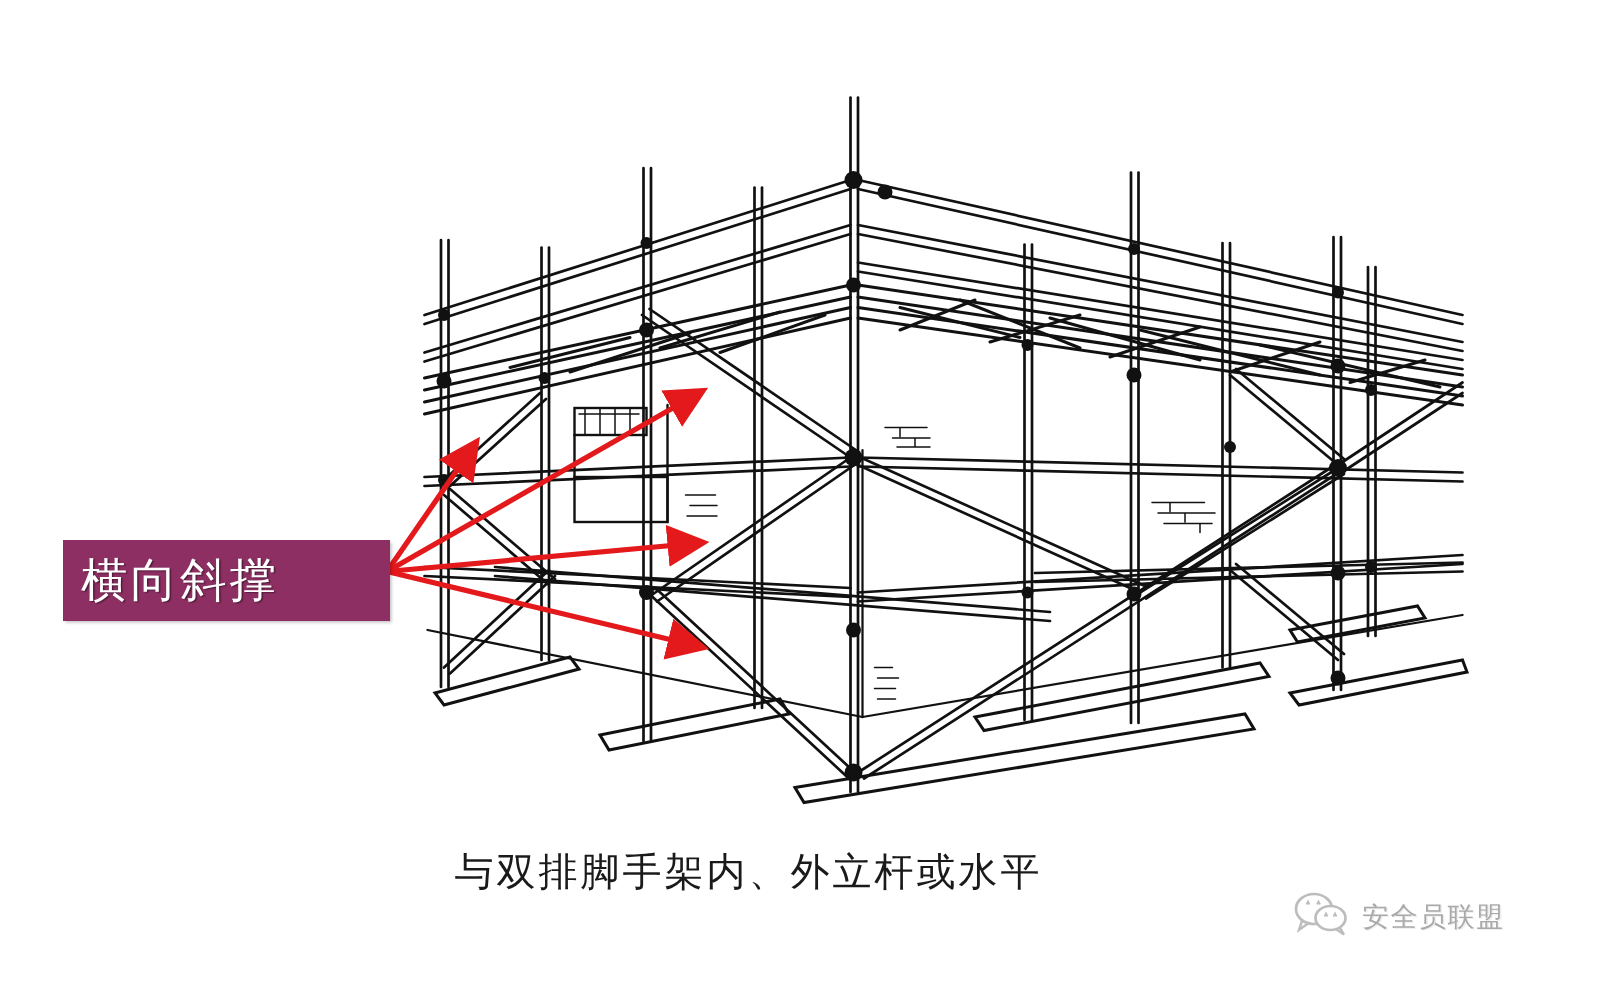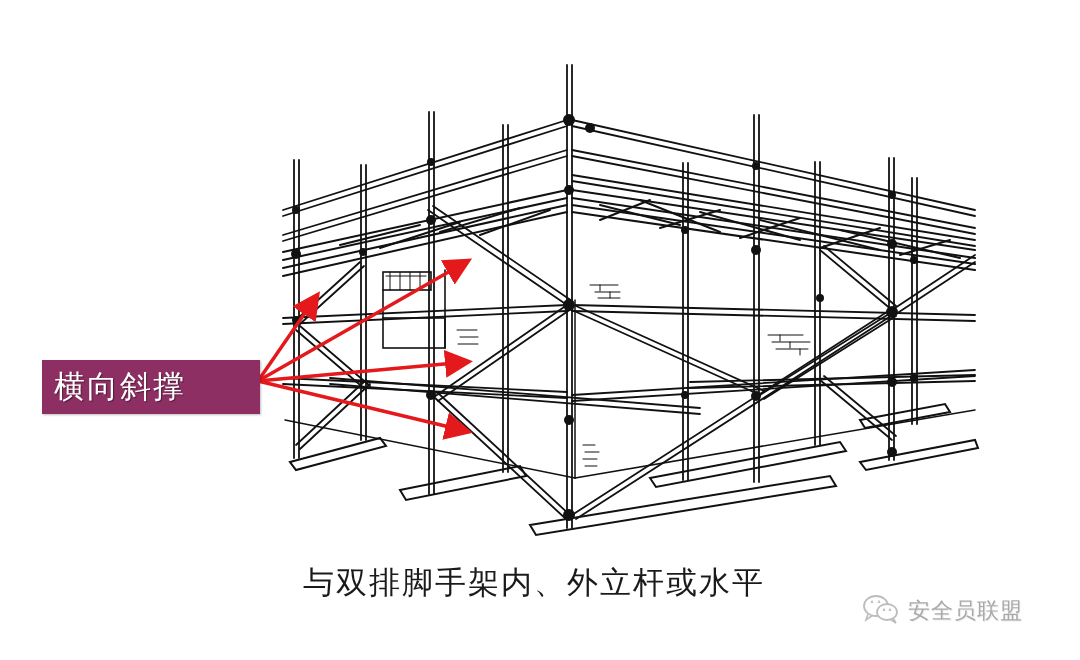--- a/index.html
+++ b/index.html
@@ -44,37 +44,37 @@
       text-shadow: 1px 1px 1px rgba(0,0,0,0.45);
       font-family: "DejaVu Sans", sans-serif;
       white-space: nowrap;
     }
     .caption {
       position: absolute;
       left: 303px;
       top: 560px;
       width: 560px;
       color: #1a1a1a;
-      font-size: 31px;
+      font-size: 26px;
       line-height: 45px;
       letter-spacing: 2px;
       font-family: "DejaVu Sans", sans-serif;
     }
     .caption span { display: block; white-space: nowrap; }
     .watermark {
       position: absolute;
       left: 862px;
       top: 594px;
       display: flex;
       align-items: center;
       gap: 8px;
       color: #b8b8b8;
     }
     .watermark-text {
-      font-size: 22px;
+      font-size: 18px;
       letter-spacing: 1px;
       color: #a9a9a9;
       text-shadow: 1px 1px 0 #eeeeee;
       white-space: nowrap;
     }
   </style>
 </head>
 <body>
 
 <div id="slide">

